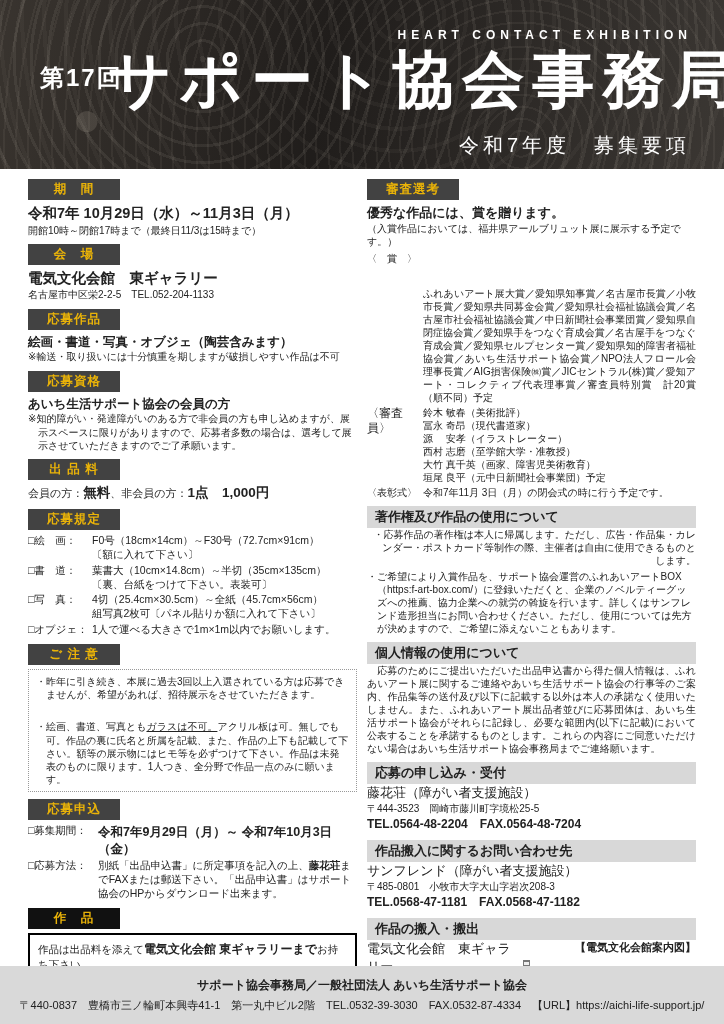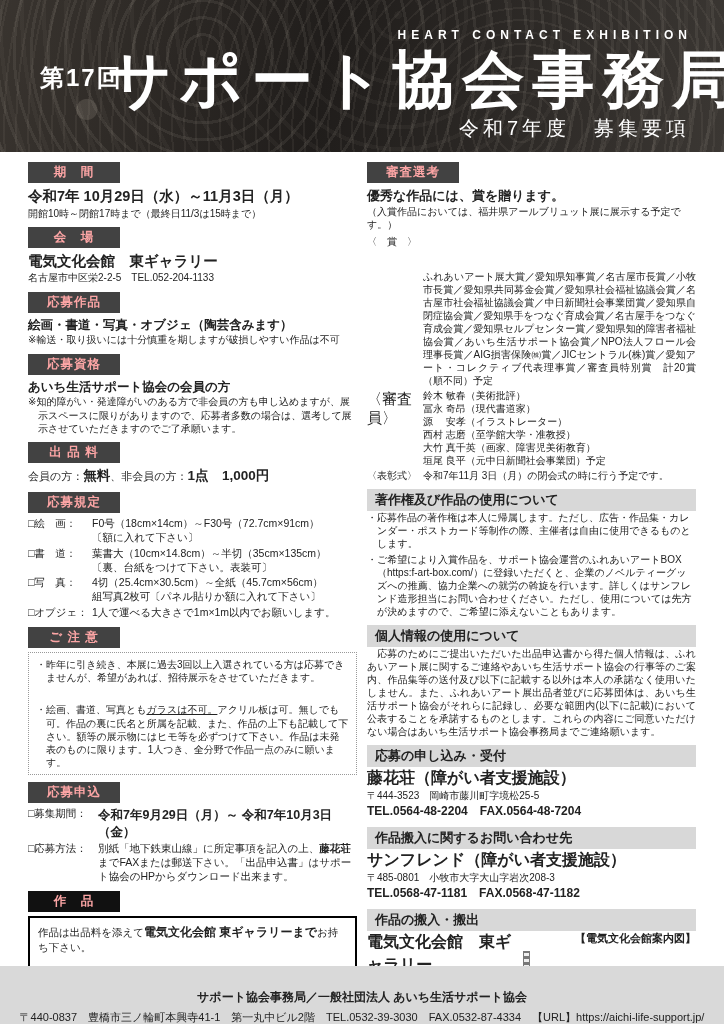--- a/index.html
+++ b/index.html
@@ -3,56 +3,56 @@
 <meta charset="utf-8">
 <style>
   * { box-sizing: border-box; margin: 0; padding: 0; }
   html,body { width:724px; height:1024px; }
   body {
     font-family: "Liberation Sans", "DejaVu Sans", sans-serif;
     background:#fff; color:#222; position:relative; overflow:hidden;
   }
   
   .header {
-    height:152px; position:relative; color:#fff;
+    height:169px; position:relative; color:#fff;
     background-color:#2e2b28;
     background-image:
       radial-gradient(circle at 12% 72%, rgba(200,190,175,0.16) 0 10px, transparent 11px),
       repeating-radial-gradient(circle at 28% 35%, rgba(185,178,166,0.10) 0 3px, transparent 3px 17px),
       repeating-radial-gradient(circle at 72% 85%, rgba(170,160,148,0.09) 0 2px, transparent 2px 12px),
       repeating-radial-gradient(circle at 55% 10%, rgba(150,142,132,0.07) 0 4px, transparent 4px 22px),
       linear-gradient(100deg, #39342f 0%, #201d1b 45%, #3b3733 100%);
   }
   .tagline { position:absolute; top:28px; right:32px; font-size:12px; font-weight:bold; letter-spacing:5px; }
   .edition { position:absolute; left:40px; top:62px; font-size:24px; font-weight:bold; letter-spacing:2px; }
   .title   { position:absolute; left:108px; top:38px; font-size:62px; font-weight:bold; letter-spacing:8px; white-space:nowrap; }
   .subtitle{ position:absolute; right:34px; bottom:10px; font-size:20px; font-weight:normal; letter-spacing:4px; }
   
   .content { display:flex; padding:10px 28px 0 28px; }
   .col-left  { width:330px; margin-right:10px; }
   .col-right { width:330px; }
   .section { margin-bottom:7px; }
   .label-box {
-    display:inline-block; background:#424242; color:#fca5a5; font-weight:bold;
+    display:inline-block; background:#424242; color:#eab308; font-weight:bold;
     font-size:12.5px; width:92px; text-align:center; padding:2px 0; margin-bottom:4px; letter-spacing:1px;
   }
   .big  { font-size:14.5px; font-weight:bold; line-height:1.35; }
   .mid  { font-size:12.5px; font-weight:bold; line-height:1.35; }
   .note { font-size:10px; line-height:1.32; }
   .hang { text-indent:-1em; padding-left:1em; }
   .b { font-weight:bold; }
   .u { text-decoration:underline; }
   .row { display:flex; font-size:10.5px; line-height:1.32; margin-bottom:2px; }
   .row .head { flex:none; font-size:10.5px; }
   .w64 { width:64px; } .w70 { width:70px; } .w56 { width:56px; }
   .dotted-box { border:1px dotted #999; padding:5px 7px; }
   .frame-box  { border:2px solid #000; padding:6px 8px; }
   .band { background:#d8d8d8; font-weight:bold; font-size:13px; padding:2px 8px; margin-bottom:0; }
   .rnote { font-size:10px; line-height:1.30; }
-  .contact-name { font-size:16px; font-weight:bold; line-height:1.4; }
+  .contact-name { font-size:13px; font-weight:normal; line-height:1.4; }
   .contact-addr { font-size:10px; line-height:1.4; }
   .contact-tel  { font-size:12px; font-weight:bold; line-height:1.4; }
   
   .carry-content { position:relative; height:192px; }
   .map-title { position:absolute; right:0; top:0; font-size:11px; font-weight:bold; }
   .carry-left { width:150px; }
   .access-title { font-size:12px; font-weight:bold; margin:10px 0 4px 0; }
   .access-line { font-size:9.3px; line-height:1.45; }
   .mapc { position:absolute; right:0; top:20px; width:228px; height:170px; font-size:9px; background:#fff; }
   .road-v { position:absolute; width:6px; background:#999; }
@@ -63,21 +63,21 @@
             background:repeating-linear-gradient(0deg,#777 0 3px,#eee 3px 6px);
             border-left:1px solid #777; border-right:1px solid #777; }
   .map-label { position:absolute; white-space:nowrap; color:#111; }
   .station {
     position:absolute; background:#fff; border:1px solid #444; text-align:center;
     writing-mode:vertical-rl; font-size:8px; line-height:10px; padding-top:2px;
   }
   .vtext { writing-mode:vertical-rl; }
   
   .footer { position:absolute; left:0; right:0; bottom:0; height:58px; background:#d9d9d9; text-align:center; }
-  .footer-line1 { font-size:12px; font-weight:bold; margin-top:23px; }
+  .footer-line1 { font-size:12px; font-weight:bold; margin-top:11px; }
   .footer-line2 { font-size:11px; margin-top:4px; }
 </style>
 </head>
 <body>
 
 <div class="header">
   <div class="tagline">HEART CONTACT EXHIBITION</div>
   <div class="edition">第17回</div>
   <div class="title">サポート協会事務局</div>
   <div class="subtitle">令和7年度　募集要項</div>
@@ -150,21 +150,21 @@
 
     <div class="section">
       <div class="label-box">応募申込</div>
       <div class="row">
         <div class="head w70">□募集期間：</div>
         <div class="b" style="font-size:12.5px;">令和7年9月29日（月）～ 令和7年10月3日（金）</div>
       </div>
       <div class="row">
         <div class="head w70">□応募方法：</div>
         <div style="flex:1">
-          <span>別紙「地下鉄東山線」に所定事項を記入の上、</span><span class="b">藤花荘</span><span>までFAXまたは郵送下さい。「出品申込書」はサポート協会のHPからダウンロード出来ます。</span>
+          <span>別紙「出品申込書」に所定事項を記入の上、</span><span class="b">藤花荘</span><span>までFAXまたは郵送下さい。「出品申込書」はサポート協会のHPからダウンロード出来ます。</span>
         </div>
       </div>
     </div>
 
     <div class="section">
       <div class="label-box" style="background:#111;">作　品</div>
       <div class="frame-box">
         <div style="font-size:10.5px; margin-bottom:11px;">
           <span>作品は出品料を添えて</span><span class="b" style="font-size:12px;">電気文化会館 東ギャラリーまで</span><span>お持ち下さい。</span>
         </div>
@@ -191,39 +191,39 @@
 
     <div class="section">
       <div class="label-box">審査選考</div>
       <div class="mid" style="font-size:13px;">優秀な作品には、賞を贈ります。</div>
       <div class="rnote" style="margin-bottom:4px;">（入賞作品においては、福井県アールブリュット展に展示する予定です。）</div>
       <div class="row">
         <div class="head w56" style="font-size:10px;">〈　賞　〉</div>
         <div class="rnote" style="flex:1; text-align:justify;margin-top:35px;">ふれあいアート展大賞／愛知県知事賞／名古屋市長賞／小牧市長賞／愛知県共同募金会賞／愛知県社会福祉協議会賞／名古屋市社会福祉協議会賞／中日新聞社会事業団賞／愛知県自閉症協会賞／愛知県手をつなぐ育成会賞／名古屋手をつなぐ育成会賞／愛知県セルプセンター賞／愛知県知的障害者福祉協会賞／あいち生活サポート協会賞／NPO法人フロール会理事長賞／AIG損害保険㈱賞／JICセントラル(株)賞／愛知アート・コレクティブ代表理事賞／審査員特別賞　計20賞　（順不同）予定</div>
       </div>
       <div class="row">
-        <div class="head w56" style="font-size:15px;">〈審査員〉</div>
+        <div class="head w56" style="font-size:12px;">〈審査員〉</div>
         <div class="rnote" style="flex:1">
           <div>鈴木 敏春（美術批評）</div>
           <div>冨永 奇昂（現代書道家）</div>
           <div>源　 安孝（イラストレーター）</div>
           <div>西村 志磨（至学館大学・准教授）</div>
           <div>大竹 真千英（画家、障害児美術教育）</div>
           <div>垣尾 良平（元中日新聞社会事業団）予定</div>
         </div>
       </div>
       <div class="row">
         <div class="head w56" style="font-size:10px;">〈表彰式〉</div>
         <div class="rnote" style="flex:1">令和7年11月 3日（月）の閉会式の時に行う予定です。</div>
       </div>
     </div>
 
     <div class="section">
       <div class="band">著作権及び作品の使用について</div>
-      <div class="rnote hang" style="margin-bottom:3px;">・応募作品の著作権は本人に帰属します。ただし、広告・作品集・カレンダー・ポストカード等制作の際、主催者は自由に使用できるものとします。</div>
+      <div class="rnote hang" style="margin-bottom:3px;text-align:right;">・応募作品の著作権は本人に帰属します。ただし、広告・作品集・カレンダー・ポストカード等制作の際、主催者は自由に使用できるものとします。</div>
       <div class="rnote hang">・ご希望により入賞作品を、サポート協会運営のふれあいアートBOX（https:f-art-box.com/）に登録いただくと、企業のノベルティーグッズへの推薦、協力企業への就労の斡旋を行います。詳しくはサンフレンド造形担当にお問い合わせください。ただし、使用については先方が決めますので、ご希望に添えないこともあります。</div>
     </div>
 
     <div class="section">
       <div class="band">個人情報の使用について</div>
       <div class="rnote" style="text-align:justify;">　応募のためにご提出いただいた出品申込書から得た個人情報は、ふれあいアート展に関するご連絡やあいち生活サポート協会の行事等のご案内、作品集等の送付及び以下に記載する以外は本人の承諾なく使用いたしません。また、ふれあいアート展出品者並びに応募団体は、あいち生活サポート協会がそれらに記録し、必要な範囲内(以下に記載)において公表することを承諾するものとします。これらの内容にご同意いただけない場合はあいち生活サポート協会事務局までご連絡願います。</div>
     </div>
 
     <div class="section">
       <div class="band">応募の申し込み・受付</div>

